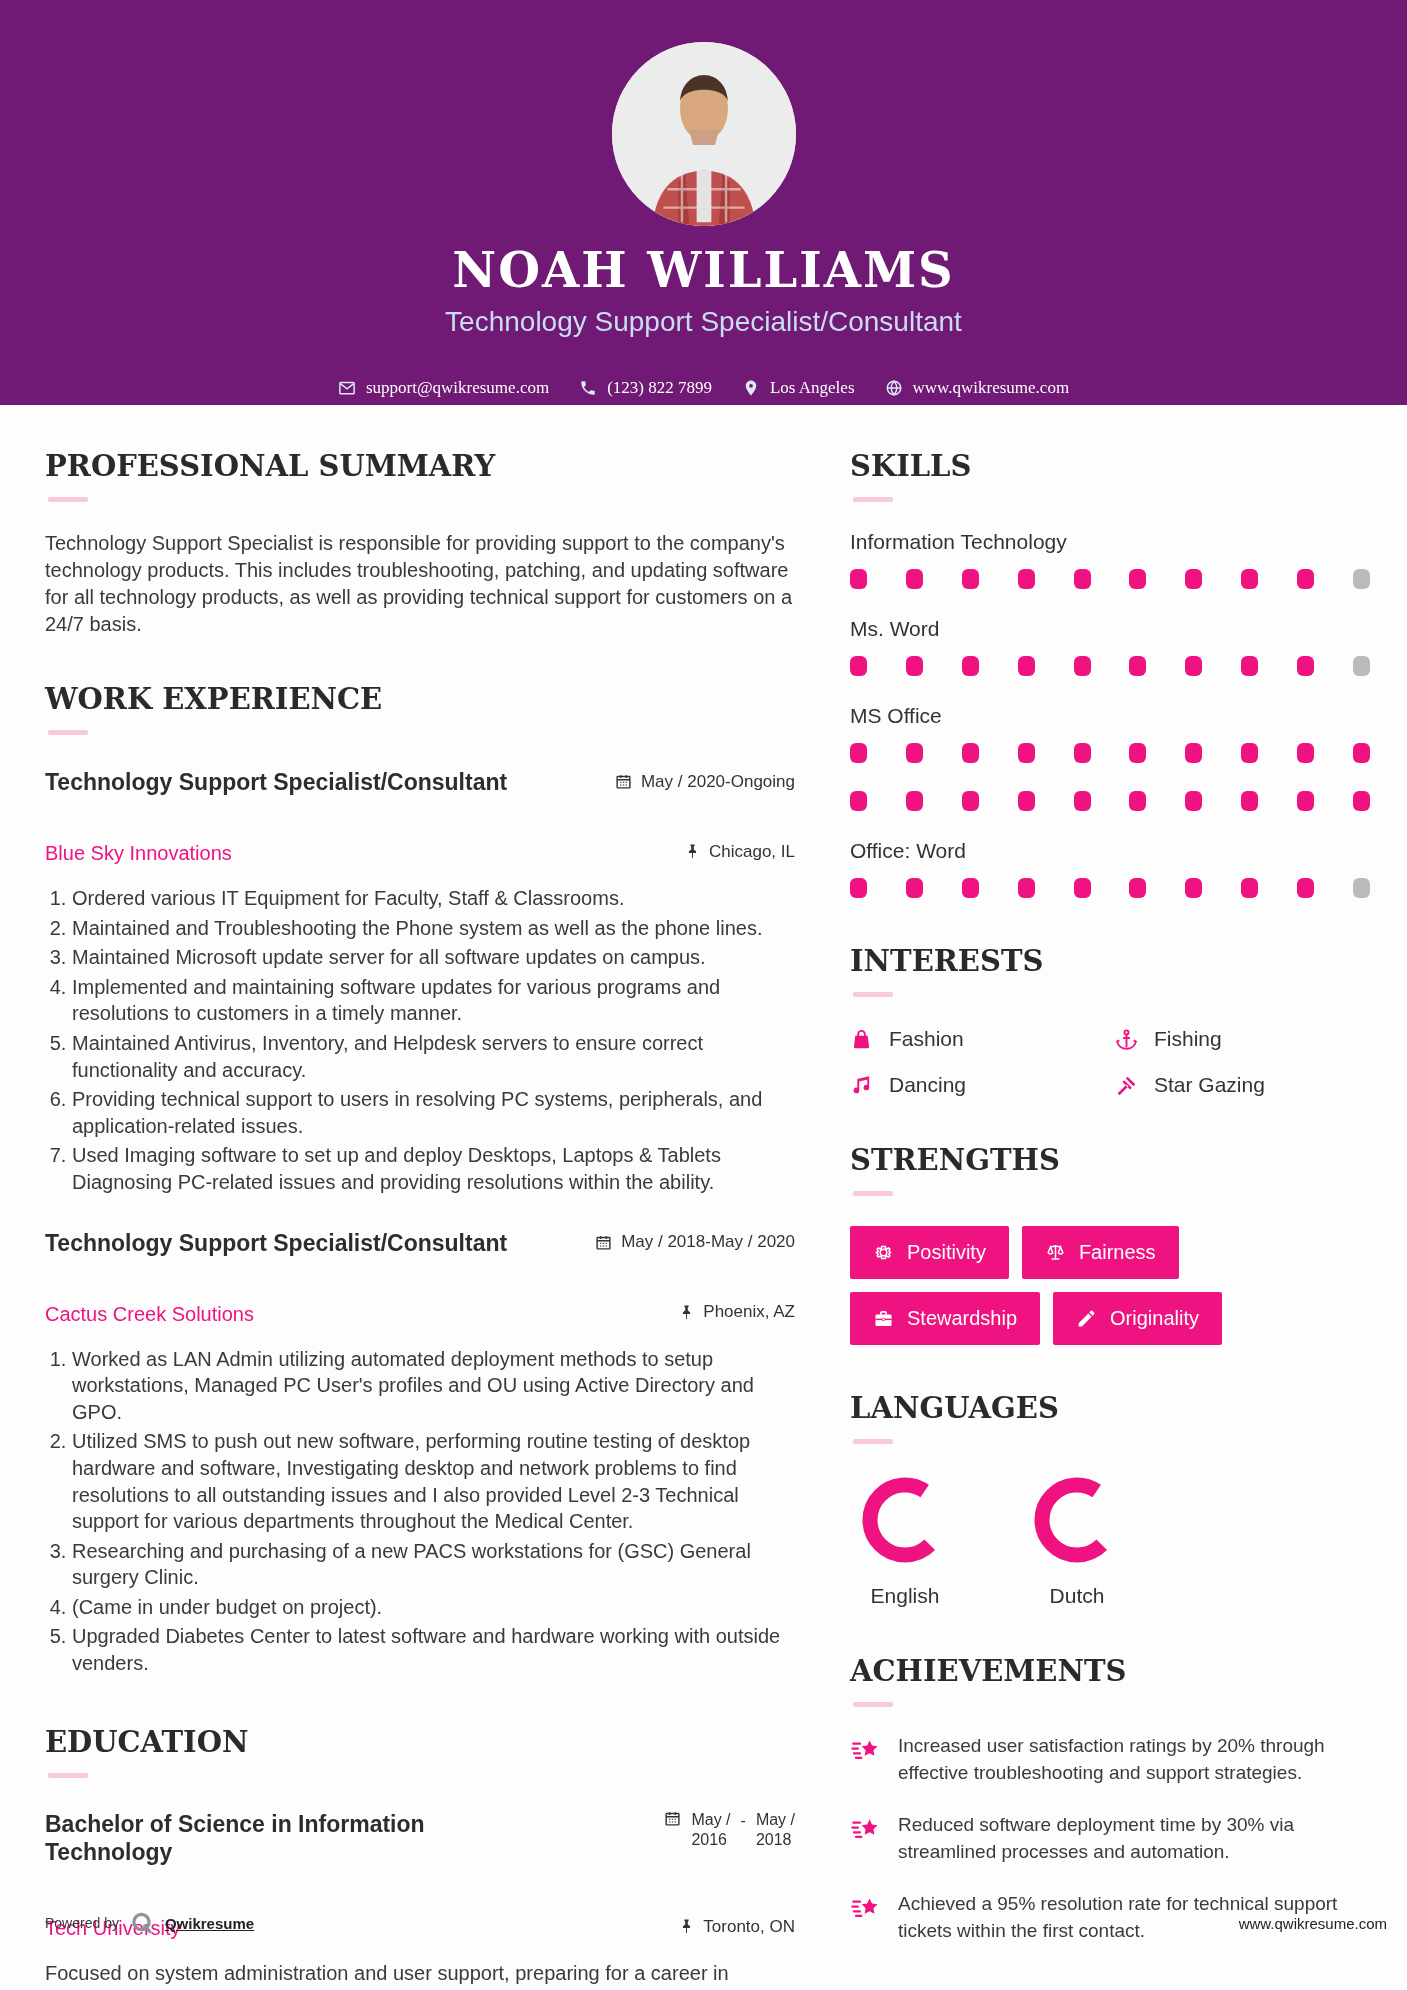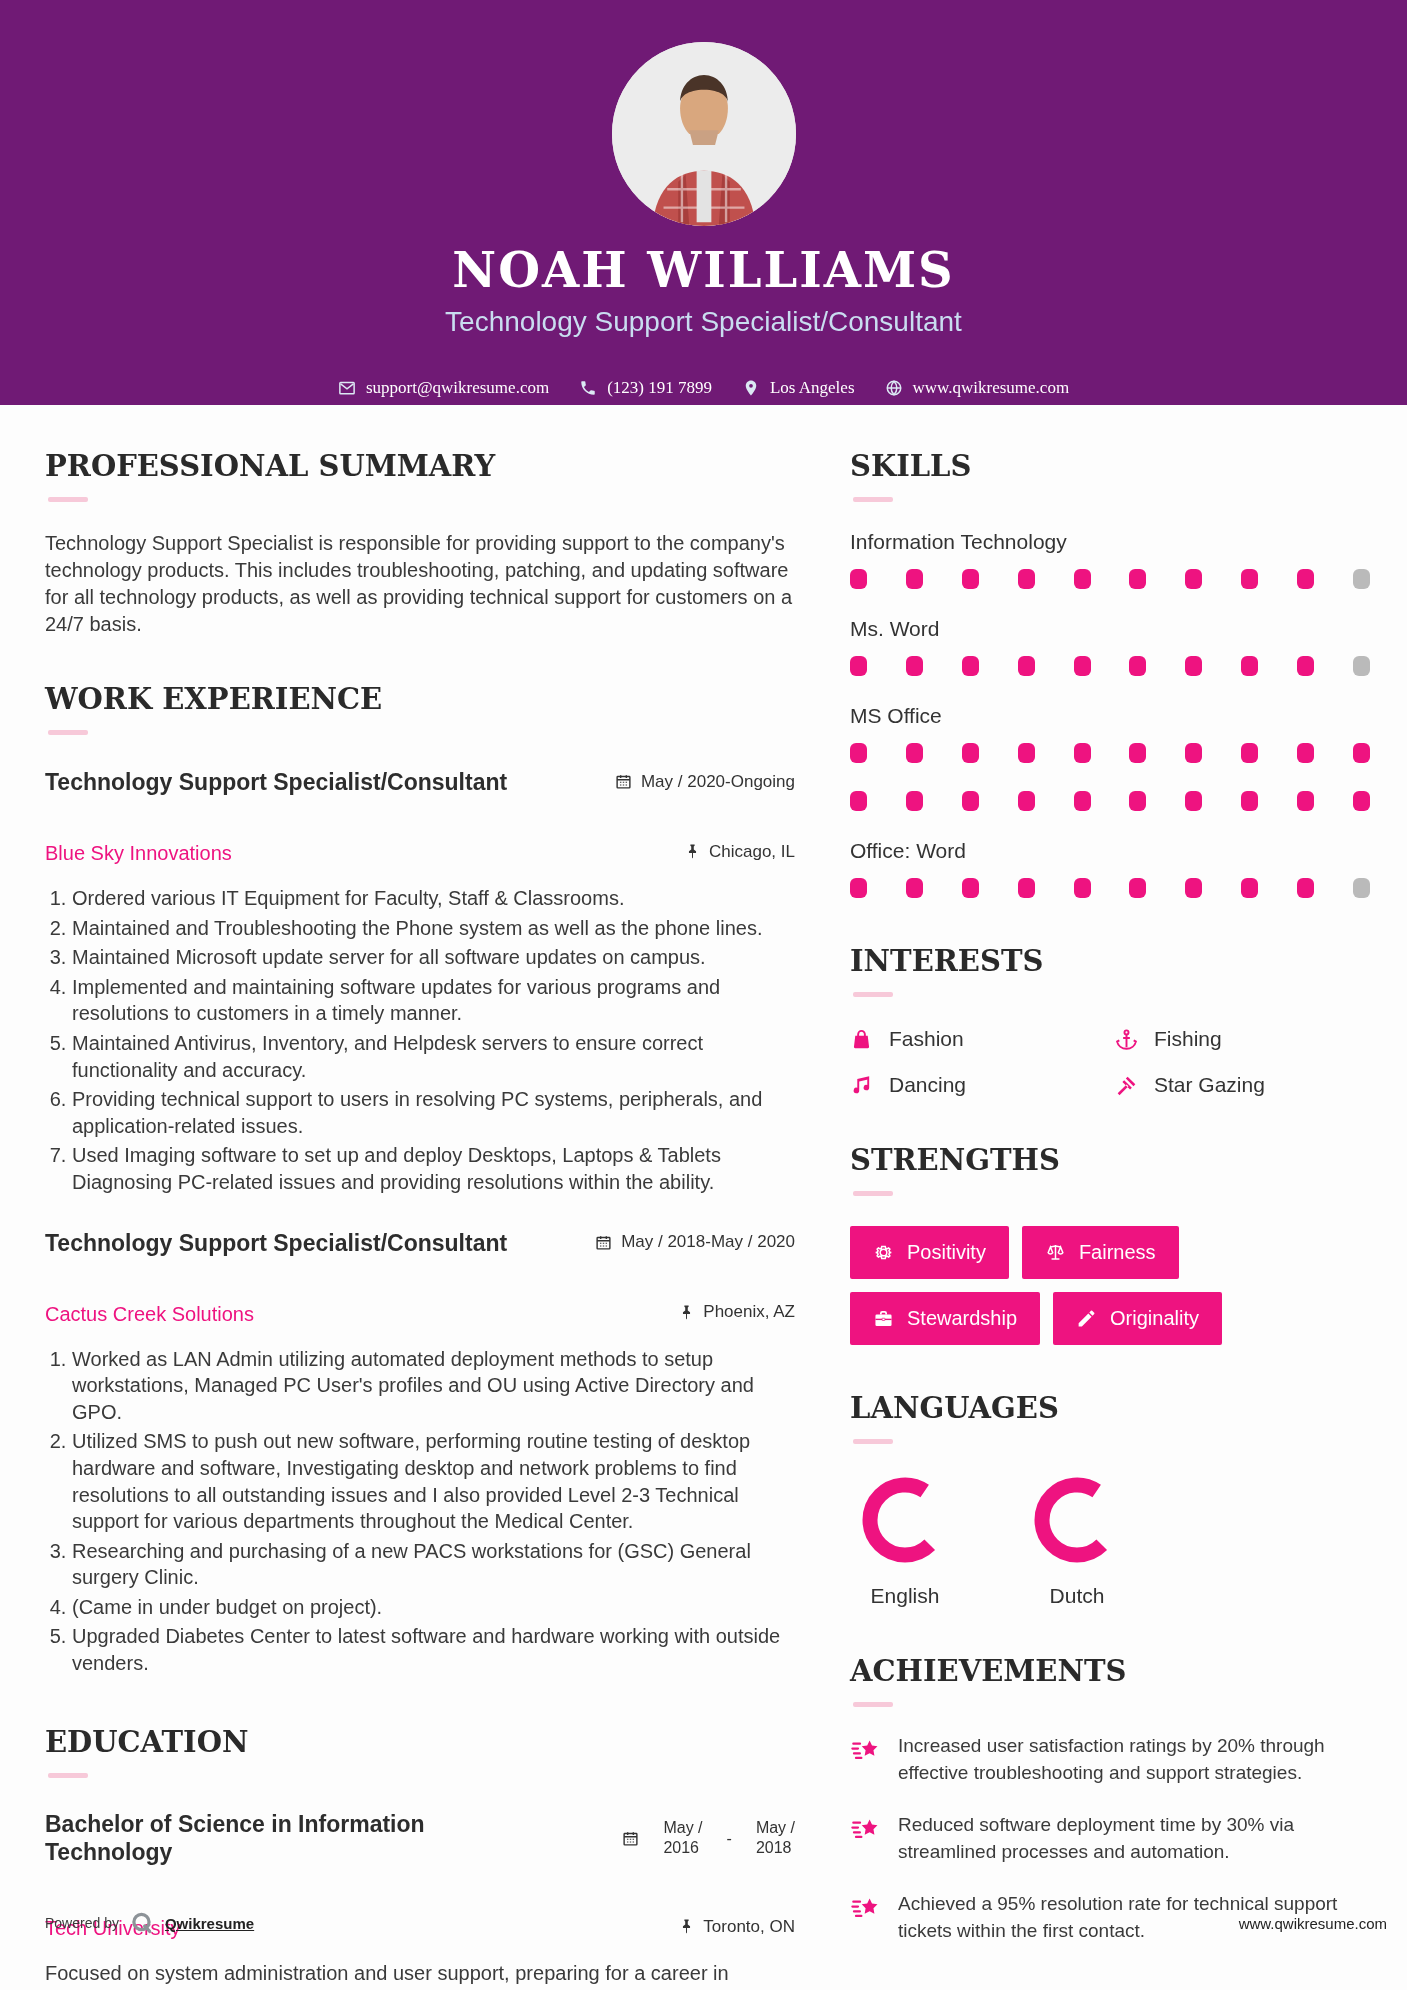--- a/index.html
+++ b/index.html
@@ -44,21 +44,21 @@
   .job-dates { display:flex; align-items:center; gap:9px; font-size:17px; color:#333; white-space:nowrap; }
   .job-row2 { display:flex; justify-content:space-between; align-items:baseline; margin-top:10px; }
   .company { font-size:20px; color:#ee1380;margin-top:36px; }
   .job-loc { display:flex; align-items:center; gap:8px; font-size:17px; color:#333; }
   .dark-ic { width:17px; height:17px; color:#333; display:inline-flex; }
   .job ol { margin-top:20px; padding-left:27px; font-size:20px; line-height:1.33; color:#3a3a3a; }
   .job ol li { margin-bottom:3px; }
   .edu-section { margin-top:48px; }
   .edu-row1 { display:flex; justify-content:space-between; margin-top:32px; }
   .degree { font-size:23px; font-weight:bold; color:#2d2d2d; max-width:450px; line-height:1.25; }
-  .edu-dates { display:flex; align-items:center; gap:24px; font-size:16px; color:#333; white-space:nowrap; }
+  .edu-dates { display:flex; align-items:flex-start; gap:10px; font-size:16px; color:#333; white-space:nowrap; }
   .edu-dates .date-col { display:flex; flex-direction:column; line-height:1.25; }
   .edu-dates .sep { margin-top:2px; }
   .edu-row2 { display:flex; justify-content:space-between; align-items:baseline; margin-top:14px; }
   .edu-desc { margin-top:20px; font-size:20px; line-height:1.35; }
   
   .skill-row { margin-top:28px; }
   .skill-name { font-size:21px; color:#333; }
   .dots { display:flex; justify-content:space-between; margin-top:15px; }
   .dot { width:17px; height:20px; border-radius:6px; }
   .dot.on  { background:#ee1380; }
@@ -121,21 +121,21 @@
           </svg>
         </span>
         <span>support@qwikresume.com</span>
       </div>
       <div class="contact-item">
         <span class="ic">
           <svg viewBox="0 0 24 24">
             <path d="M6.6 10.8c1.5 2.9 3.8 5.2 6.6 6.6l2.2-2.2c.3-.3.7-.4 1-.2 1.1.4 2.3.6 3.6.6.6 0 1 .4 1 1V20c0 .6-.4 1-1 1C10.6 21 3 13.4 3 4c0-.6.4-1 1-1h3.5c.6 0 1 .4 1 1 0 1.2.2 2.4.6 3.6.1.3 0 .7-.2 1l-2.3 2.2z" fill="currentColor"></path>
           </svg>
         </span>
-        <span>(123) 191 7899</span>
+        <span>(123) 822 7899</span>
       </div>
       <div class="contact-item">
         <span class="ic">
           <svg viewBox="0 0 24 24">
             <path d="M12 2C8.1 2 5 5.1 5 9c0 5.2 7 13 7 13s7-7.8 7-13c0-3.9-3.1-7-7-7zm0 9.5A2.5 2.5 0 1 1 12 6.5a2.5 2.5 0 0 1 0 5z" fill="currentColor"></path>
           </svg>
         </span>
         <span>Los Angeles</span>
       </div>
       <div class="contact-item">

